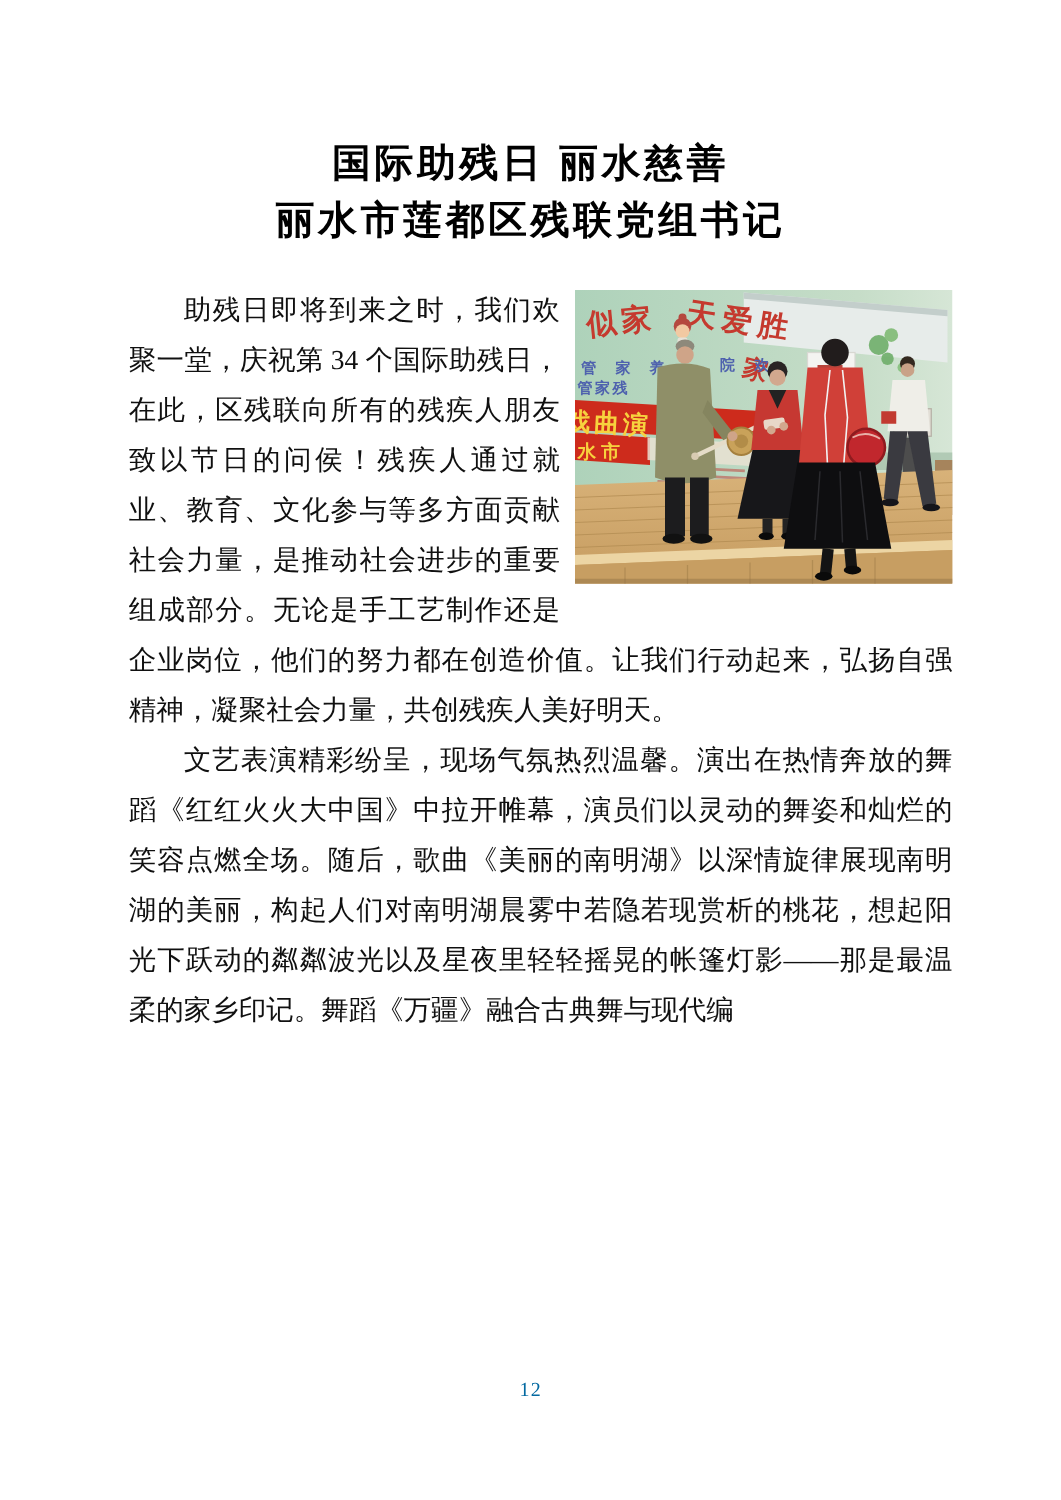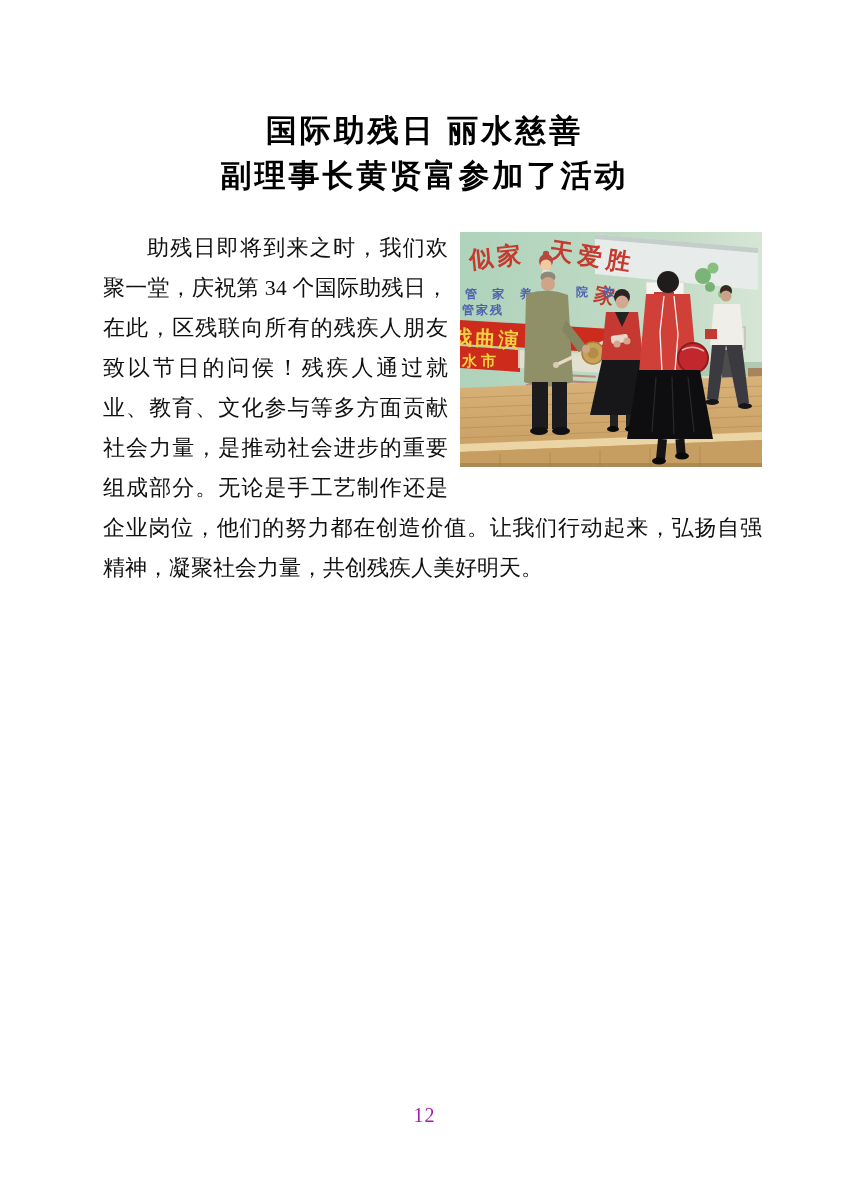--- a/index.html
+++ b/index.html
@@ -18,31 +18,31 @@
   }
   .doc-body p { margin:0; text-indent:2em; }
   .photo-figure {
     float:right; width:302px; height:235px; margin:4px 0 4px 12px;
     display:block;
   }
   .photo-figure svg { display:block; width:302px; height:235px; }
   .photo-figure text { font-family:"Liberation Sans", sans-serif; font-weight:bold; }
   .page-number {
     position:absolute; left:0; right:0; top:1104px; text-align:center;
-    font-size:20px; color:#a21caf; letter-spacing:1px;
+    font-size:16px; color:#0369a1; letter-spacing:1px;
   }
 </style>
 </head>
 <body>
 
 <div class="page">
 
   <div class="doc-title">
     <div>国际助残日 丽水慈善</div>
-    <div>副理事长黄贤富参加了活动</div>
+    <div>丽水市莲都区残联党组书记</div>
   </div>
 
   <div class="doc-body">
 
     <p><span class="photo-figure">
           <svg viewBox="0 0 302 235" xmlns="http://www.w3.org/2000/svg">
         <defs>
           <linearGradient id="wallg" x1="0" y1="0" x2="1" y2="0">
             <stop offset="0" stop-color="#aed2ba"></stop>
             <stop offset="0.75" stop-color="#c6ddc8"></stop>
@@ -183,16 +183,17 @@
           <path d="M254,72 L280,72 L284,113 L250,113 Z" fill="#efeee8"></path>
           <rect x="245" y="97" width="12" height="10" fill="#c23a30"></rect>
           <polygon points="252,113 266,113 258,169 247,167" fill="#3a3a40"></polygon>
           <polygon points="266,113 282,113 289,171 278,173" fill="#3a3a40"></polygon>
           <ellipse cx="252" cy="170" rx="7" ry="3" fill="#15151a"></ellipse>
           <ellipse cx="285" cy="174" rx="7" ry="3" fill="#15151a"></ellipse>
         </g>
       </svg>
         </span><span>助残日即将到来之时，我们欢聚一堂，庆祝第 34 个国际助残日，在此，区残联向所有的残疾人朋友致以节日的问侯！残疾人通过就业、教育、文化参与等多方面贡献社会力量，是推动社会进步的重要组成部分。无论是手工艺制作还是企业岗位，他们的努力都在创造价值。让我们行动起来，弘扬自强精神，凝聚社会力量，共创残疾人美好明天。</span></p>
 
+    <p>文艺表演精彩纷呈，现场气氛热烈温馨。演出在热情奔放的舞蹈《红红火火大中国》中拉开帷幕，演员们以灵动的舞姿和灿烂的笑容点燃全场。随后，歌曲《美丽的南明湖》以深情旋律展现南明湖的美丽，构起人们对南明湖晨雾中若隐若现赏析的桃花，想起阳光下跃动的粼粼波光以及星夜里轻轻摇晃的帐篷灯影——那是最温柔的家乡印记。舞蹈《万疆》融合古典舞与现代编</p>
   </div>
 
   <div class="page-number">12</div>
 </div>
 
 </body></html>

